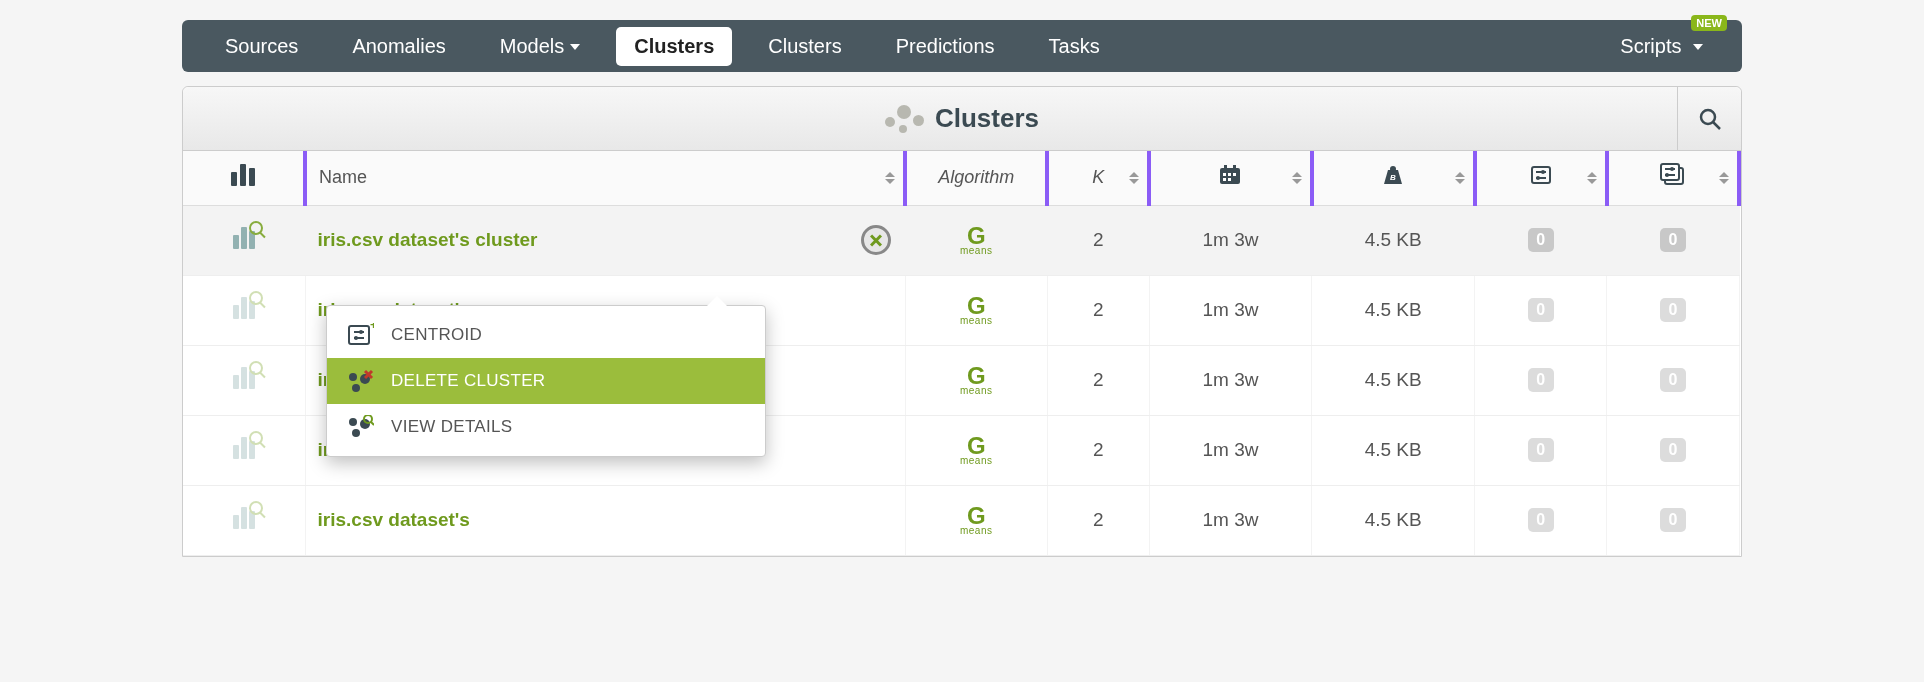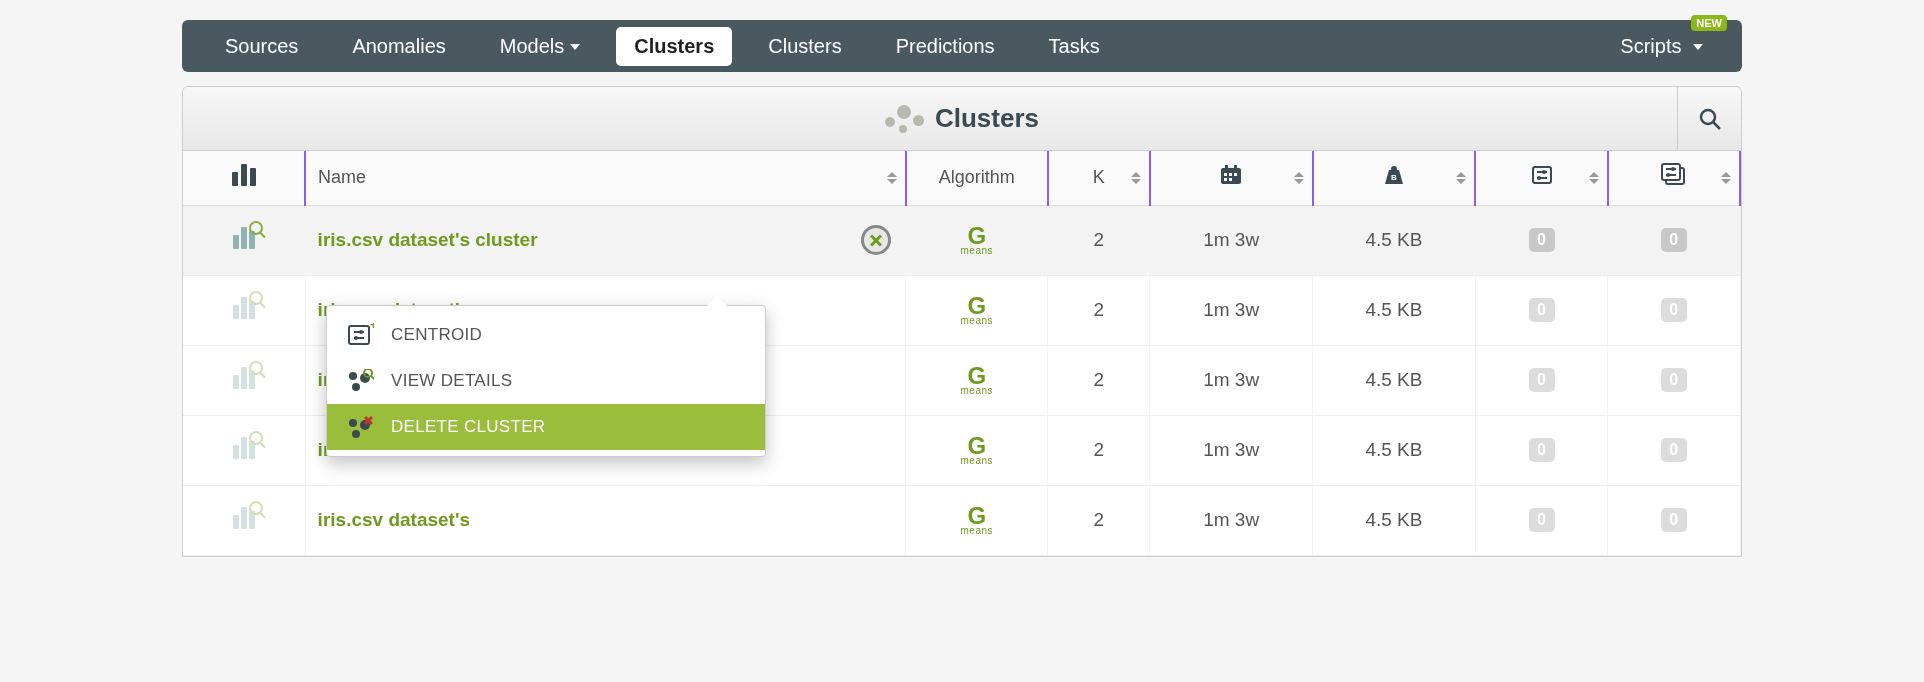--- a/index.html
+++ b/index.html
@@ -81,30 +81,30 @@
   .panel-search {
     position:absolute; right:0; top:0; height:64px; width:64px;
     border-left:1px solid #ccc;
     display:flex; align-items:center; justify-content:center; cursor:pointer;
   }
   
   table { width:100%; border-collapse: collapse; }
   thead th {
     background:#fafafa;
     border-bottom:1px solid #ddd;
-    border-right:2px solid #8b5cf6;
+    border-right:4px solid #8b5cf6;
     height:54px;
     font-weight:400;
     color:#555;
     font-size:18px;
     padding: 0 12px;
     text-align:left;
     position:relative;
   }
-  thead th.center { text-align:center; }
+  thead th.center { text-align:center;font-style:italic; }
   .sort-arrows {
     position:absolute; right:8px; top:50%; transform:translateY(-50%);
     display:flex; flex-direction:column; gap:2px; cursor:pointer;
   }
   .sort-arrows::before {
     content:""; border-left:5px solid transparent; border-right:5px solid transparent;
     border-bottom:5px solid #999;
   }
   .sort-arrows::after {
     content:""; border-left:5px solid transparent; border-right:5px solid transparent;
@@ -388,39 +388,39 @@
             <rect x="3" y="3" width="20" height="18" rx="2" fill="none" stroke="#3b4a52" stroke-width="2"></rect>
             <line x1="8" y1="9" x2="18" y2="9" stroke="#3b4a52" stroke-width="2"></line>
             <circle cx="15" cy="9" r="2" fill="#3b4a52"></circle>
             <line x1="8" y1="15" x2="18" y2="15" stroke="#3b4a52" stroke-width="2"></line>
             <circle cx="10" cy="15" r="2" fill="#3b4a52"></circle>
             <text x="24" y="6" font-size="12" fill="#6f9a1e" font-weight="900">+</text>
           </svg>
       </span>
       <span>CENTROID</span>
     </div>
+    <div class="dd-item highlight">
+      <span class="dd-icon">
+        <svg width="28" height="24">
+            <circle cx="7" cy="8" r="4" fill="#3b4a52"></circle>
+            <circle cx="19" cy="10" r="5" fill="#3b4a52"></circle>
+            <circle cx="10" cy="19" r="4" fill="#3b4a52"></circle>
+            <line x1="19" y1="2" x2="26" y2="9" stroke="#c0392b" stroke-width="3"></line>
+            <line x1="26" y1="2" x2="19" y2="9" stroke="#c0392b" stroke-width="3"></line>
+          </svg>
+      </span>
+      <span>DELETE CLUSTER</span>
+    </div>
     <div class="dd-item">
       <span class="dd-icon">
         <svg width="28" height="24">
             <circle cx="7" cy="7" r="4" fill="#3b4a52"></circle>
             <circle cx="19" cy="9" r="5" fill="#3b4a52"></circle>
             <circle cx="10" cy="18" r="4" fill="#3b4a52"></circle>
             <circle cx="22" cy="4" r="4" fill="none" stroke="#6f9a1e" stroke-width="2"></circle>
             <line x1="25" y1="7" x2="28" y2="10" stroke="#6f9a1e" stroke-width="2"></line>
           </svg>
       </span>
       <span>VIEW DETAILS</span>
     </div>
-    <div class="dd-item highlight">
-      <span class="dd-icon">
-        <svg width="28" height="24">
-            <circle cx="7" cy="8" r="4" fill="#3b4a52"></circle>
-            <circle cx="19" cy="10" r="5" fill="#3b4a52"></circle>
-            <circle cx="10" cy="19" r="4" fill="#3b4a52"></circle>
-            <line x1="19" y1="2" x2="26" y2="9" stroke="#c0392b" stroke-width="3"></line>
-            <line x1="26" y1="2" x2="19" y2="9" stroke="#c0392b" stroke-width="3"></line>
-          </svg>
-      </span>
-      <span>DELETE CLUSTER</span>
-    </div>
   </div>
 
 </div>
 
 </body></html>

